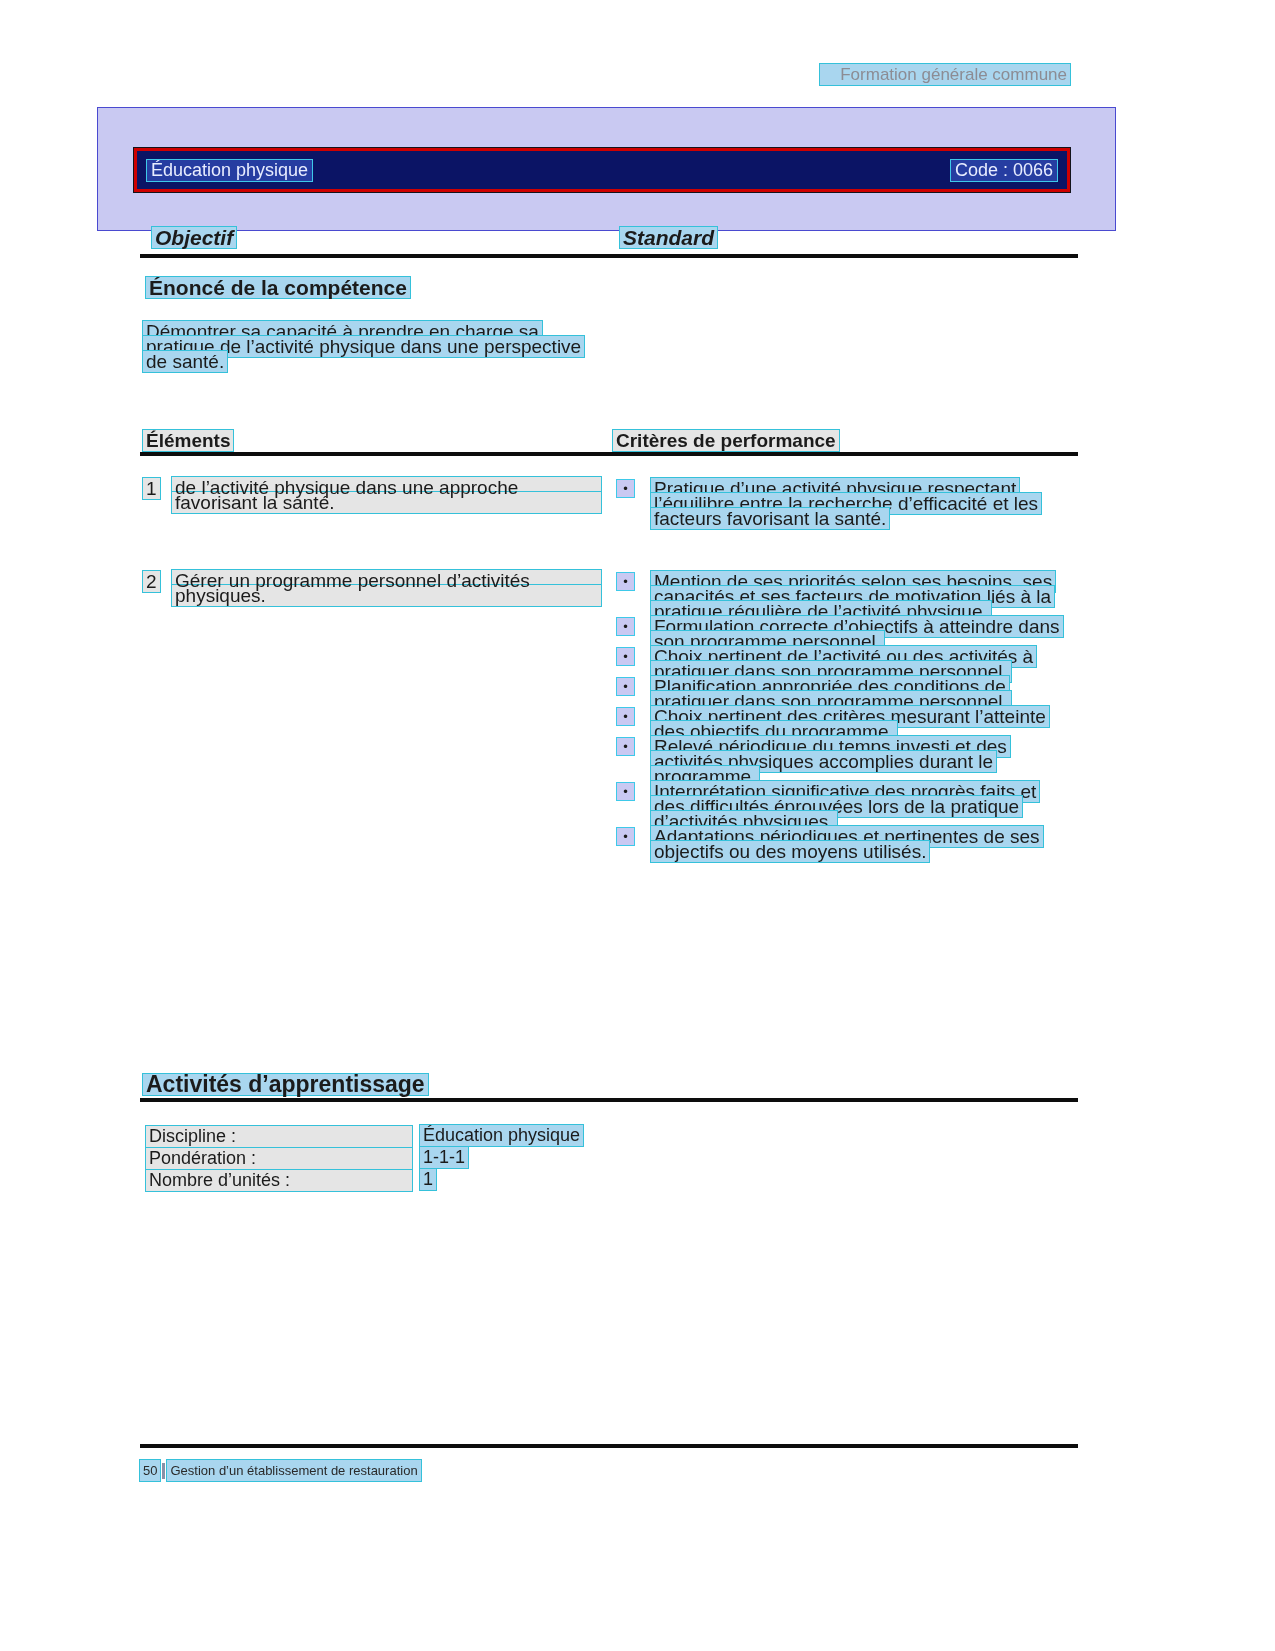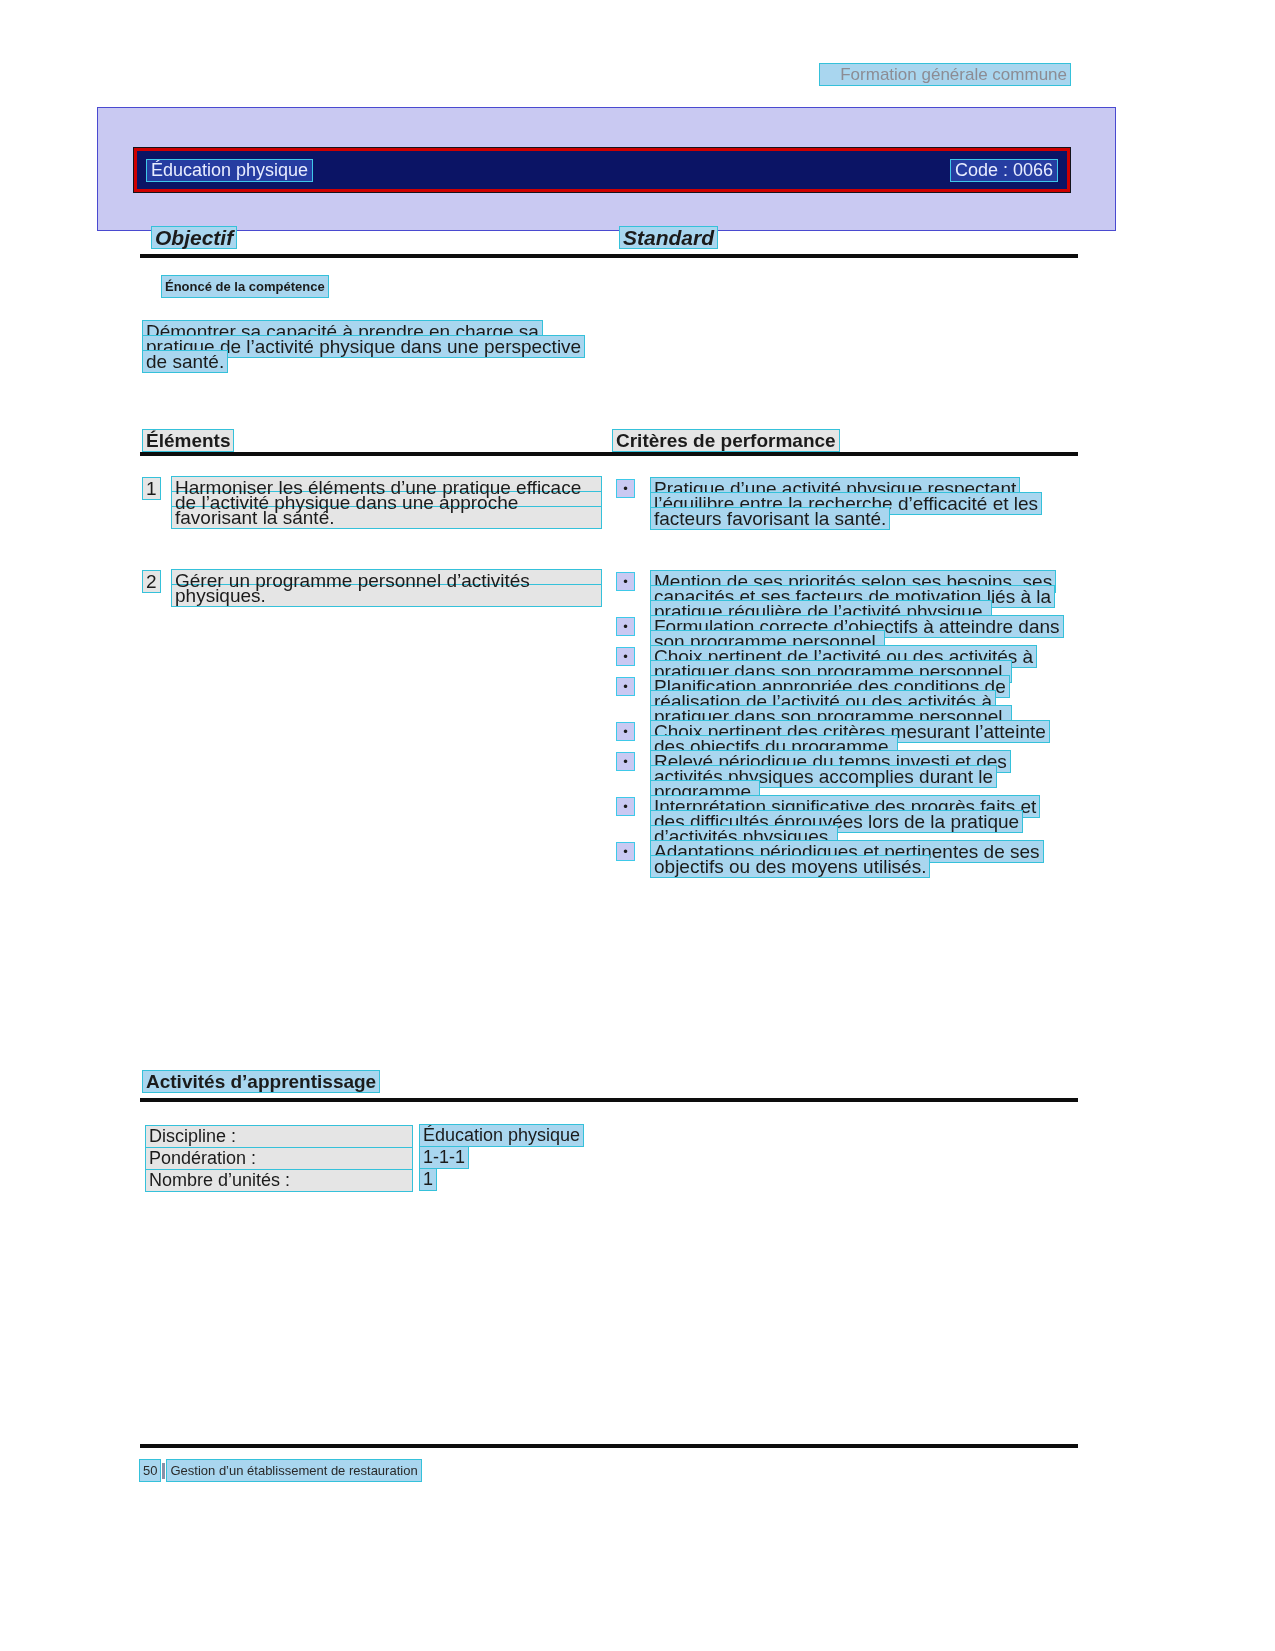--- a/index.html
+++ b/index.html
@@ -13,37 +13,37 @@
   .title-box{position:absolute;left:97px;top:107px;width:1019px;height:124px;background:#c9c9f2;border:1px solid #4a4ad0;box-sizing:border-box;}
   .navy-bar{position:absolute;left:36px;top:40px;width:936px;height:44px;background:#0b1465;border:3px solid #cf0000;outline:1px solid #14141c;box-sizing:border-box;display:flex;align-items:center;justify-content:space-between;padding:0 10px;}
   .hl-bar{color:#e8edff;background:rgba(70,110,235,0.45);box-shadow:0 0 0 1px #3ec9e9;font-size:18px;padding:0 4px;display:inline-block;}
   .objectif{position:absolute;left:152px;top:226px;font-size:21px;font-weight:bold;font-style:italic;}
   .standard{position:absolute;left:620px;top:226px;font-size:21px;font-weight:bold;font-style:italic;}
   .rule{position:absolute;left:140px;width:938px;height:4px;background:#0d0d0d;}
   .rule-1{top:254px;}
   .rule-2{top:452px;}
   .rule-3{top:1098px;}
   .rule-4{top:1444px;}
-  .enonce-h{position:absolute;left:162px;top:276px;font-size:13px;font-weight:bold;}
+  .enonce-h{position:absolute;left:146px;top:276px;font-size:21px;font-weight:bold;}
   .enonce-body{position:absolute;left:143px;top:320px;width:500px;font-size:19px;}
   .line{height:15px;line-height:23.5px;white-space:nowrap;}
   .elems-h{position:absolute;left:143px;top:430px;font-size:19px;font-weight:bold;}
   .crits-h{position:absolute;left:613px;top:430px;font-size:19px;font-weight:bold;border-radius:7px;}
   .elem{position:absolute;left:143px;width:458px;font-size:19px;}
   .elem-1{top:477px;}
   .elem-2{top:570px;}
   .elem .num{position:absolute;left:0;top:1px;}
   .elem-lines{margin-left:29px;}
   .elem-lines .line span{display:block;}
   .crit-group{position:absolute;left:617px;width:456px;font-size:19px;}
   .crit-group-1{top:477px;}
   .crit-group-2{top:570px;}
   .crit-item{position:relative;padding-left:34px;}
   .bullet{position:absolute;left:0;top:3px;width:17px;height:17px;background:#c9c9f2;box-shadow:0 0 0 1px #3ec9e9;display:flex;align-items:center;justify-content:center;font-size:13px;color:#1b1b1b;}
-  .act-h{position:absolute;left:143px;top:1071px;font-size:19px;font-weight:bold;}
+  .act-h{position:absolute;left:143px;top:1071px;font-size:23px;font-weight:bold;}
   .tbl{position:absolute;left:146px;top:1125px;width:932px;font-size:18px;}
   .trow{position:relative;height:22px;line-height:22px;}
   .tlabel{width:260px;}
   .tvalue{position:absolute;left:274px;top:0;}
   .footer{position:absolute;left:140px;top:1460px;display:flex;align-items:center;gap:2px;font-size:13px;color:#2a2a2a;}
   .vbar{width:3px;height:16px;background:#8890a8;}
 </style>
 </head>
 <body>
 
@@ -70,23 +70,20 @@
     <div class="line"><span class="hl">de santé.</span></div>
   </div>
 
   <span class="elems-h"><span class="hl-lav">Éléments</span></span>
   <span class="crits-h"><span class="hl-lav">Critères de performance</span></span>
   <div class="rule rule-2"></div>
 
   <div class="elem elem-1">
     <span class="num hl-lav">1</span>
     <div class="elem-lines">
-      <div class="line">
-          <span class="hl-lav">Harmoniser les éléments d’une pratique efficace</span>
-        </div>
       <div class="line">
           <span class="hl-lav">de l’activité physique dans une approche</span>
         </div>
       <div class="line">
           <span class="hl-lav">favorisant la santé.</span>
         </div>
     </div>
   </div>
 
   <div class="elem elem-2">
@@ -123,21 +120,20 @@
       <div class="line"><span class="hl">son programme personnel.</span></div>
     </div>
     <div class="crit-item">
       <span class="bullet">•</span>
       <div class="line"><span class="hl">Choix pertinent de l’activité ou des activités à</span></div>
       <div class="line"><span class="hl">pratiquer dans son programme personnel.</span></div>
     </div>
     <div class="crit-item">
       <span class="bullet">•</span>
       <div class="line"><span class="hl">Planification appropriée des conditions de</span></div>
-      <div class="line"><span class="hl">réalisation de l’activité ou des activités à</span></div>
       <div class="line"><span class="hl">pratiquer dans son programme personnel.</span></div>
     </div>
     <div class="crit-item">
       <span class="bullet">•</span>
       <div class="line"><span class="hl">Choix pertinent des critères mesurant l’atteinte</span></div>
       <div class="line"><span class="hl">des objectifs du programme.</span></div>
     </div>
     <div class="crit-item">
       <span class="bullet">•</span>
       <div class="line"><span class="hl">Relevé périodique du temps investi et des</span></div>

